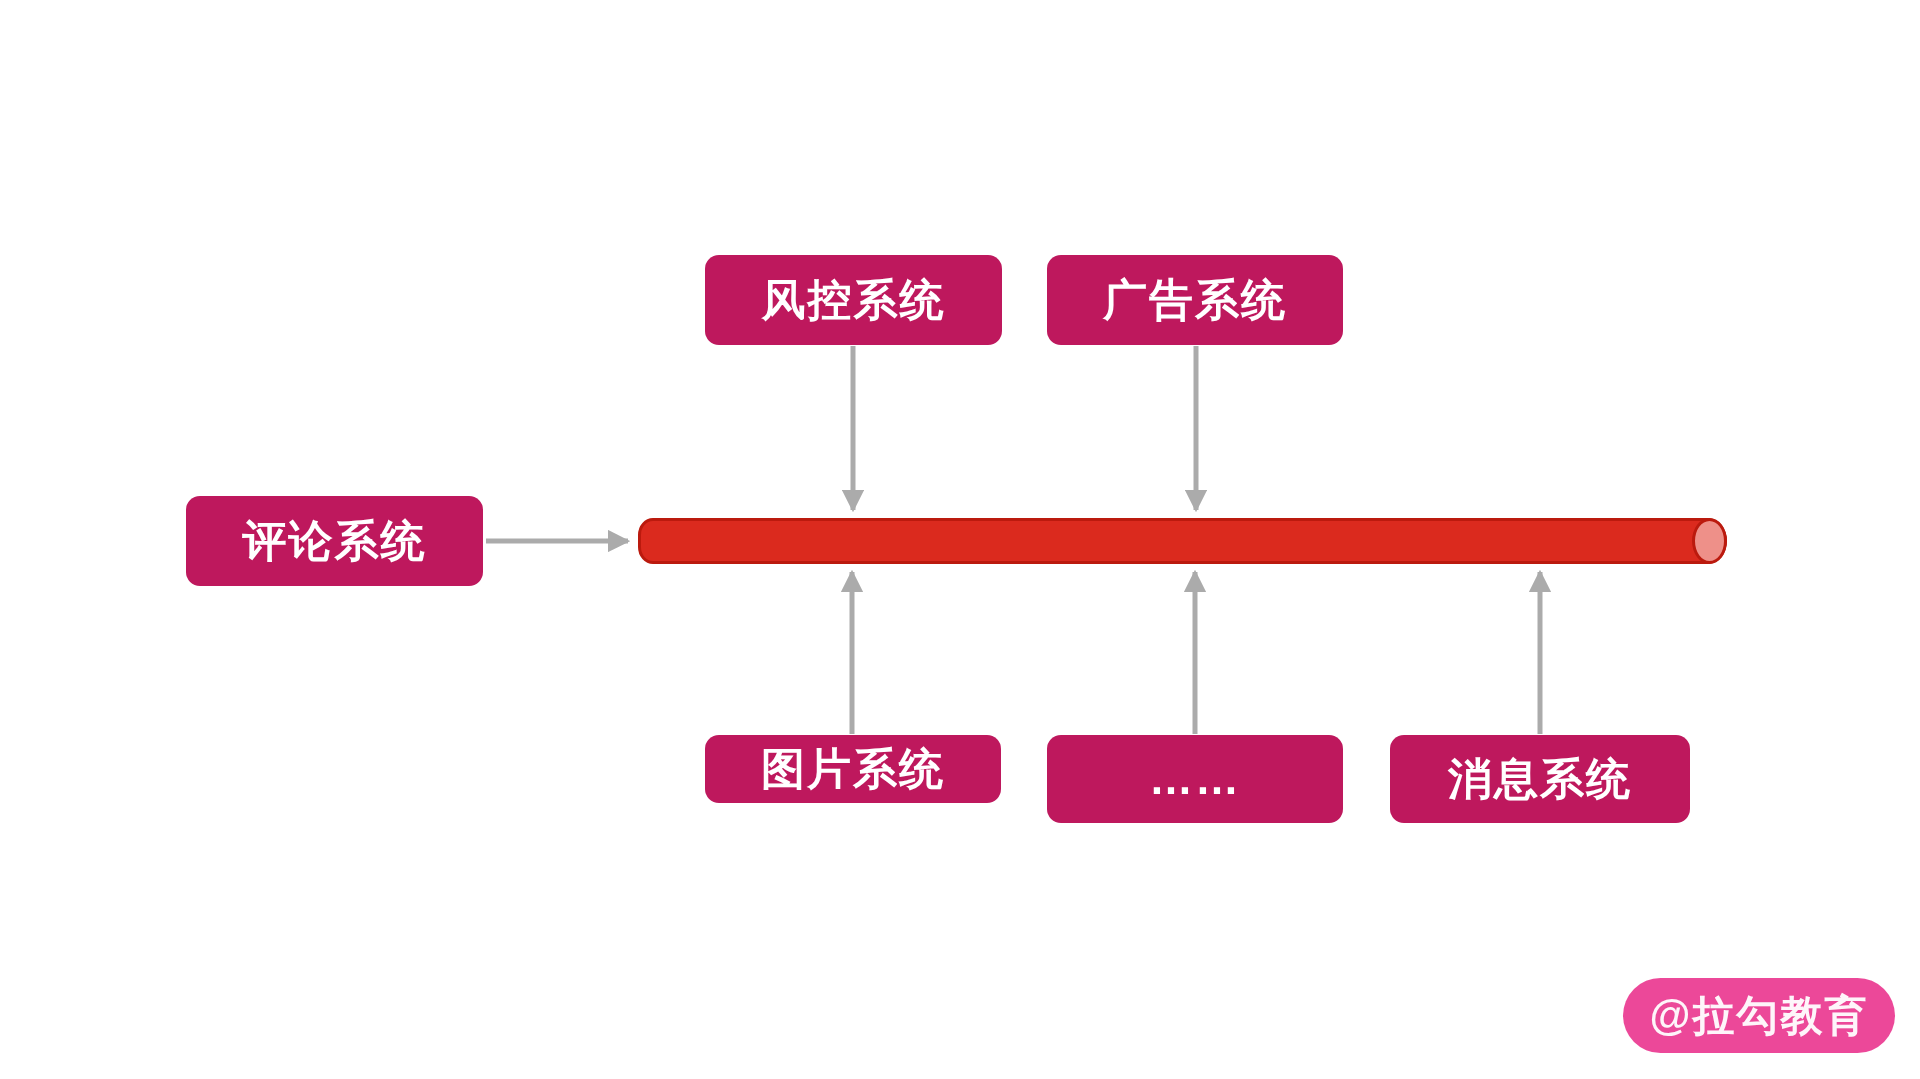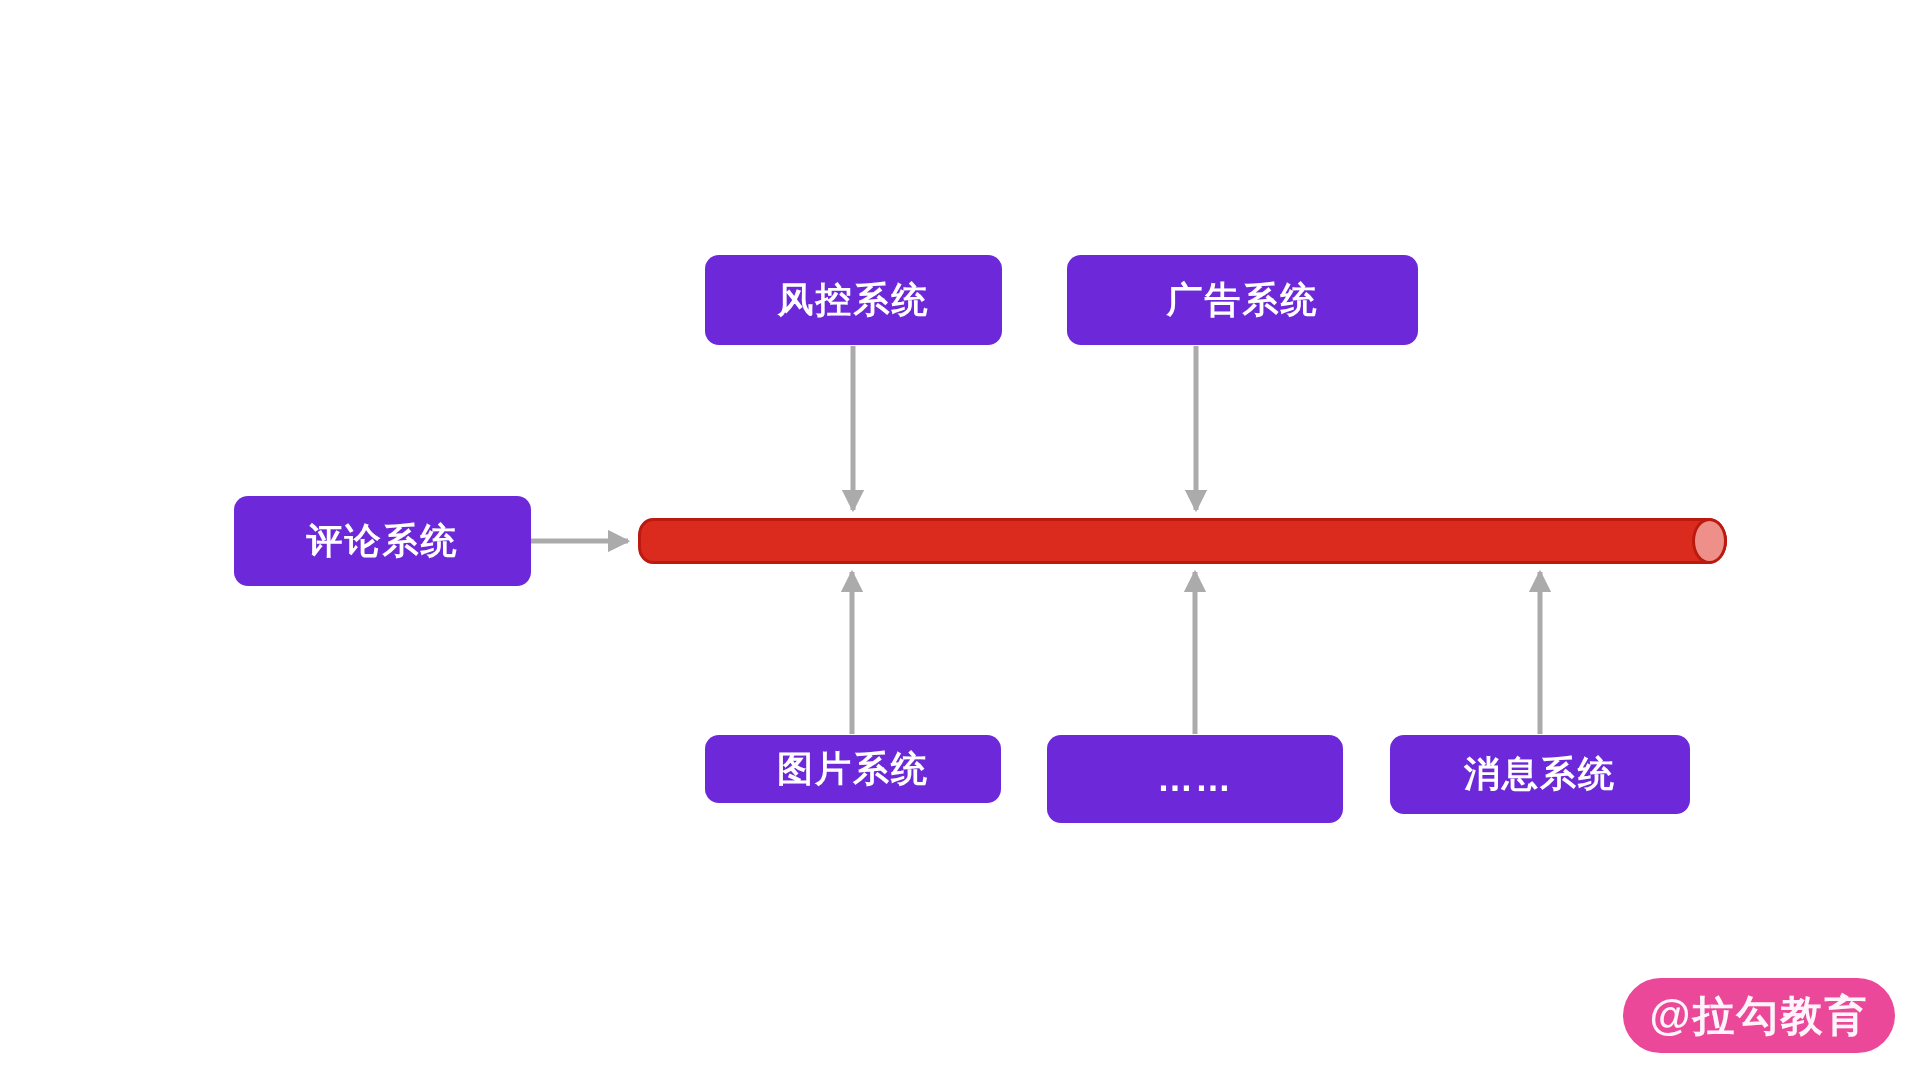--- a/index.html
+++ b/index.html
@@ -17,37 +17,37 @@
   }
   .arrow-layer {
     position: absolute;
     left: 0;
     top: 0;
     width: 1920px;
     height: 1079px;
   }
   .node {
     position: absolute;
-    background: #6d28d9;
+    background: #be185d;
     border-radius: 14px;
     color: #ffffff;
-    font-size: 36px;
+    font-size: 44px;
     font-weight: 700;
     display: flex;
     align-items: center;
     justify-content: center;
     letter-spacing: 2px;
     box-sizing: border-box;
   }
   .node-risk    { left: 705px;  top: 255px; width: 297px; height: 90px; }
-  .node-ad      { left: 1047px; top: 255px; width: 351px; height: 90px; margin-left: 20px; }
-  .node-comment { left: 186px;  top: 496px; width: 297px; height: 90px; margin-left: 48px; }
+  .node-ad      { left: 1047px; top: 255px; width: 296px; height: 90px; }
+  .node-comment { left: 186px;  top: 496px; width: 297px; height: 90px; }
   .node-image   { left: 705px;  top: 735px; width: 296px; height: 68px; }
   .node-more    { left: 1047px; top: 735px; width: 296px; height: 88px; }
-  .node-message { left: 1390px; top: 735px; width: 300px; height: 79px; font-family: Liberation Mono, monospace; }
+  .node-message { left: 1390px; top: 735px; width: 300px; height: 88px; font-family: Liberation Mono, monospace; }
 
   
   .cyl-body {
     position: absolute;
     left: 638px;
     top: 518px;
     width: 1089px;
     height: 46px;
     background: #DB2A1E;
     border: 3px solid #BB1A0E;

